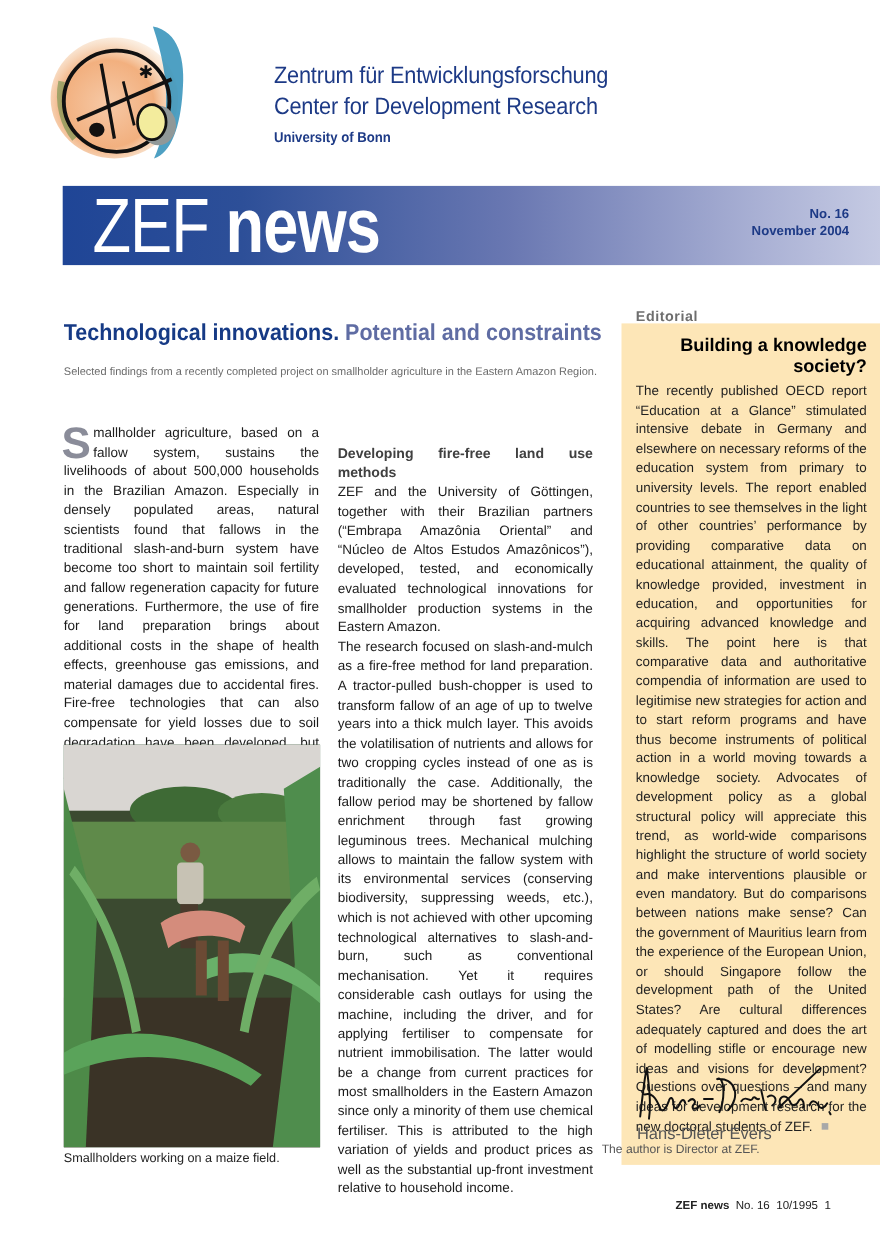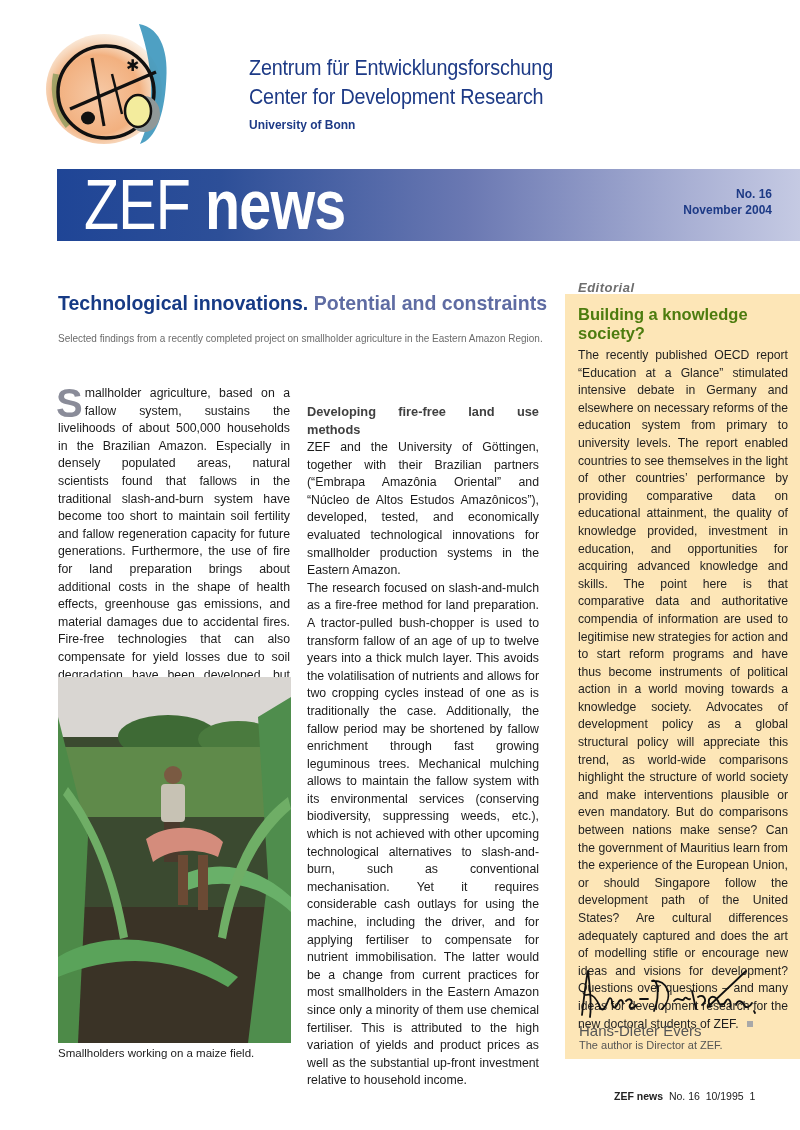--- a/index.html
+++ b/index.html
@@ -31,28 +31,28 @@
     .col1 { left: 58px; top: 385px; width: 232px; }
     .col2 { left: 307px; top: 385px; width: 232px; }
     .dropcap { float: left; font-size: 40px; line-height: 32px; font-weight: bold; color: #8a8c99; margin: 2px 2px 0 -2px; }
     .subtitle2 { color: #404040; font-weight: bold; font-size: 12.8px; margin-top: 18px; line-height: 18px; }
 
     
     .photo { position: absolute; left: 58px; top: 677px; width: 233px; height: 366px; overflow: hidden; background: #2f4a2c; }
     .caption { position: absolute; left: 58px; top: 1047px; font-size: 11.5px; color: #222; }
 
     
-    .ed-label { position: absolute; left: 578px; top: 280px; font-size: 13px; font-weight: bold; color: #6e6e6e; letter-spacing: 0.5px; font-style: italic; }
+    .ed-label { position: absolute; left: 578px; top: 280px; font-size: 13px; font-weight: bold; color: #6e6e6e; letter-spacing: 0.5px; }
     .ed-box { position: absolute; left: 565px; top: 294px; width: 235px; height: 765px; background: #fde6b7; }
-    .ed-title { position: absolute; left: 578px; top: 305px; width: 210px; font-size: 16.5px; line-height: 19px; font-weight: bold; color: #4d7c0f; }
+    .ed-title { position: absolute; left: 578px; top: 305px; width: 210px; font-size: 16.5px; line-height: 19px; font-weight: bold; color: #000000; text-align: right; }
     .ed-body { position: absolute; left: 578px; top: 347px; width: 210px; font-size: 12.2px; line-height: 17.6px; text-align: justify; color: #1f1f1f; }
     .endmark { display: inline-block; width: 6px; height: 6px; background: #a8a8a8; margin-left: 8px; vertical-align: middle; }
     .signature { position: absolute; left: 578px; top: 967px; width: 180px; height: 52px; }
     .sig-name { position: absolute; left: 579px; top: 1022px; font-size: 15px; color: #555; }
-    .sig-role { position: absolute; left: 579px; top: 1039px; font-size: 11px; color: #555; }
+    .sig-role { position: absolute; left: 547px; top: 1039px; font-size: 11px; color: #555; }
 
     
     .footer { position: absolute; left: 614px; top: 1090px; font-size: 10.5px; color: #222; white-space: nowrap; }
     .footer .brand { font-weight: bold; }
     .footer .brand .news { font-weight: 900; }
   </style>
 </head>
 <body>
 
 <svg class="logo" viewBox="0 0 128 134">

